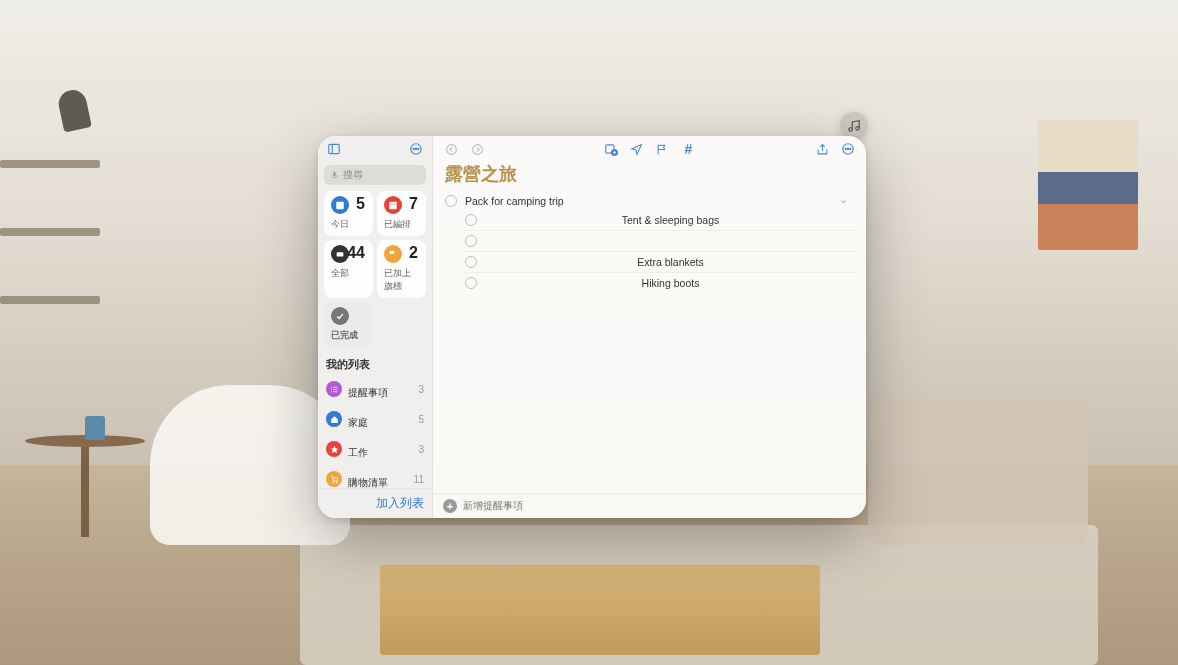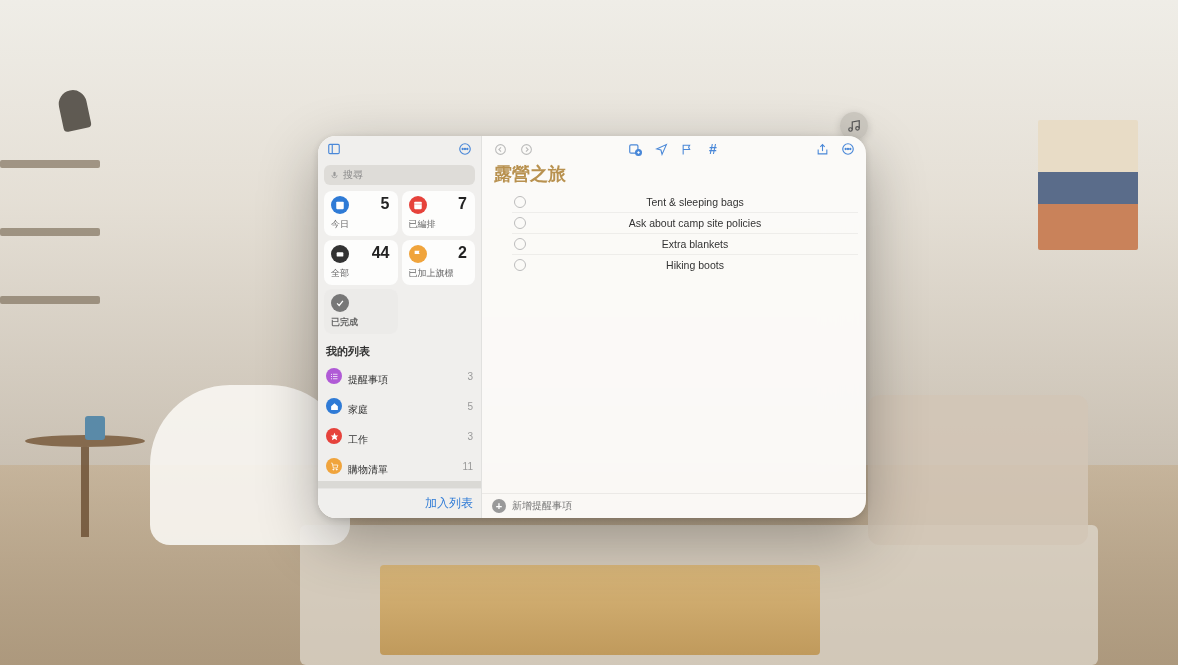--- a/index.html
+++ b/index.html
@@ -41,21 +41,21 @@
   position: absolute; left: 318px; top: 136px;
   width: 548px; height: 382px;
   background: rgba(252,251,249,0.96);
   border-radius: 18px;
   box-shadow: 0 20px 60px rgba(0,0,0,0.3), 0 2px 8px rgba(0,0,0,0.15);
   display: flex;
   overflow: hidden;
   backdrop-filter: blur(20px);
 }
 .sidebar {
-  width: 164px;
+  width: 115px;
   background: rgba(238,237,235,0.9);
   border-right: 1px solid rgba(0,0,0,0.06);
   display: flex; flex-direction: column;
   font-size: 11px;
 }
 .sb-top { display:flex; justify-content:space-between; padding: 5px 8px; color:#4a88d8; }
 .sb-top .ic { width:16px; height:16px; display:flex; align-items:center; justify-content:center; }
 .search {
   margin: 3px 6px 6px; height: 20px; border-radius: 6px;
   background: rgba(210,208,204,0.6);
@@ -350,28 +350,36 @@
             <circle cx="8" cy="12" r="1" fill="#4a88d8"></circle>
             <circle cx="12" cy="12" r="1" fill="#4a88d8"></circle>
             <circle cx="16" cy="12" r="1" fill="#4a88d8"></circle>
           </svg>
       </span>
     </div>
 
     <div class="title">露營之旅</div>
 
     <div class="content">
+      <div class="item-row parent">
+        <span class="radio"></span>
+        <span class="txt">Pack for camping trip</span>
+        <span class="chev">
+          <svg width="9" height="9" viewBox="0 0 24 24" fill="none" stroke="#bbb" stroke-width="3">
+              <polyline points="6 9 12 15 18 9"></polyline>
+            </svg>
+        </span>
+      </div>
       <div class="sub" id="sub-items">
           <div class="item-row">
             <span class="radio"></span>
             <span class="txt">Tent &amp; sleeping bags</span>
           </div>
           <div class="item-row">
             <span class="radio"></span>
-            <span class="txt">Ask about camp site policies</span>
           </div>
           <div class="item-row">
             <span class="radio"></span>
             <span class="txt">Extra blankets</span>
           </div>
           <div class="item-row">
             <span class="radio"></span>
             <span class="txt">Hiking boots</span>
           </div>
         </div>

